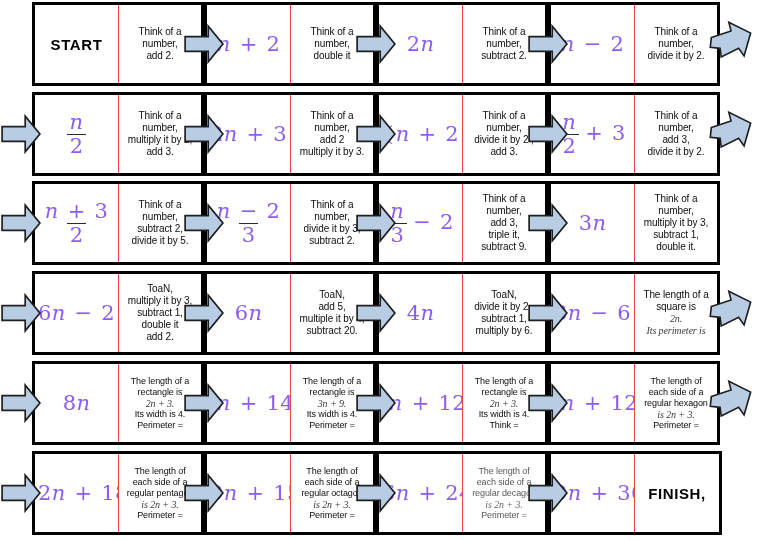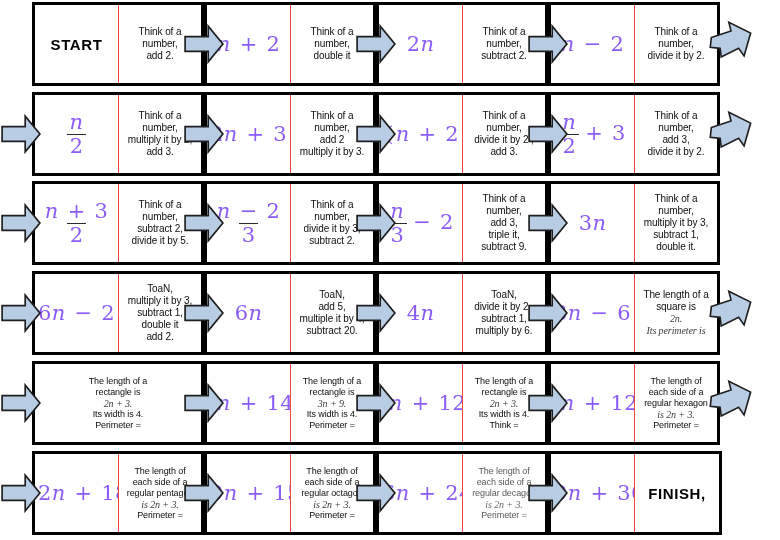--- a/index.html
+++ b/index.html
@@ -377,20 +377,23 @@
             <span class="ln mathline">2n.</span>
             <span class="ln mathline">Its perimeter is</span>
           </div>
         </div>
       </div>
       <div class="gutter-right"></div>
     </div>
     <div class="row" style="top: 361px; height: 84px;">
       <div class="gutter-left"></div>
       <div class="card">
+        <div class="half answer">
+          <div class="expr"><span class="num">8</span>n</div>
+        </div>
         <div class="half question">
           <div class="qtext small">
             <span class="ln">The length of a</span>
             <span class="ln">rectangle is</span>
             <span class="ln mathline">2n + 3.</span>
             <span class="ln">Its width is 4.</span>
             <span class="ln">Perimeter =</span>
           </div>
         </div>
       </div>

